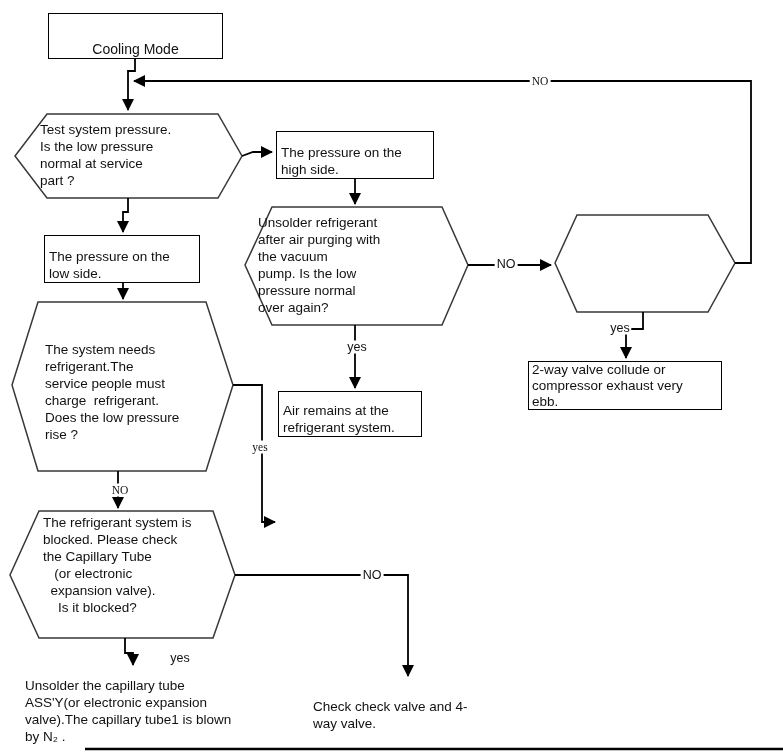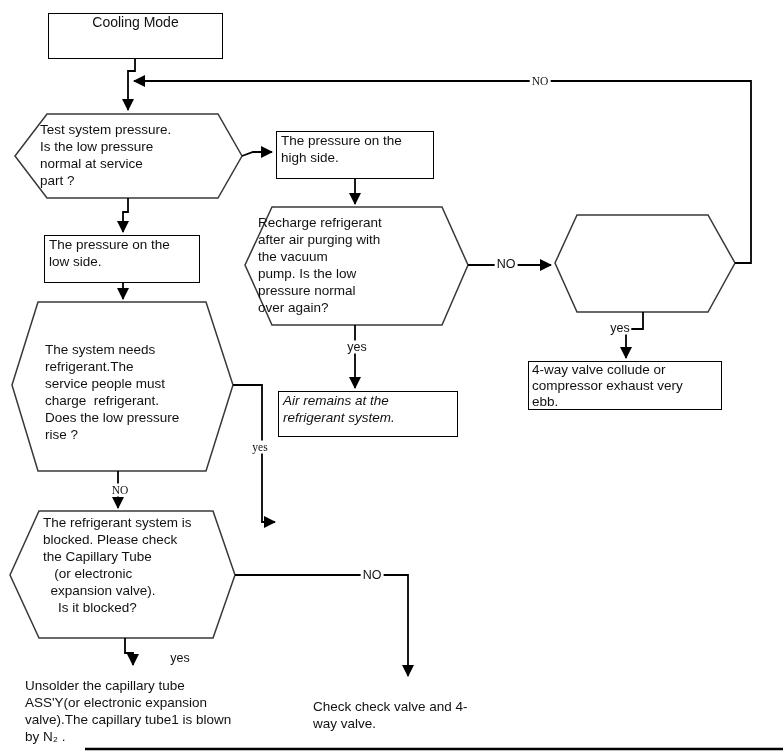--- a/index.html
+++ b/index.html
@@ -15,21 +15,21 @@
     width:783px;height:756px;
     background:var(--background);
     font-family:"Liberation Sans","DejaVu Sans",sans-serif;
     color:var(--text);
     overflow:hidden;
   }
   .stage svg{position:absolute;left:0;top:0;}
   .box{
     position:absolute;
     border:1.6px solid var(--box-border);
-    display:flex;align-items:flex-start;justify-content:flex-start;
+    display:flex;align-items:flex-end;justify-content:flex-start;
     box-sizing:border-box;
     background:var(--background);
   }
   .box span,.txt{
     white-space:pre-wrap;
     font-size:13.5px;line-height:17px;
   }
   .box span{padding-left:4px;}
   .box.center{justify-content:center;}
   .box.center span{padding-left:0;text-align:center;}
@@ -92,38 +92,38 @@
   <div class="box" style="left:276px;top:131px;width:158px;height:48px;">
     <span>The pressure on the
 high side.</span>
   </div>
 
   <div class="box" style="left:44px;top:235px;width:156px;height:48px;">
     <span>The pressure on the
 low side.</span>
   </div>
 
-  <div class="box" style="left:278px;top:391px;width:180px;height:46px;font-style:italic;">
+  <div class="box" style="left:278px;top:391px;width:144px;height:46px;">
     <span>Air remains at the
 refrigerant system.</span>
   </div>
 
 
   <div class="box" style="left:528px;top:361px;width:194px;height:49px;align-items:flex-start;">
-    <span style="line-height:16px;padding-left:3px;">4-way valve collude or
+    <span style="line-height:16px;padding-left:3px;">2-way valve collude or
 compressor exhaust very
 ebb.</span>
   </div>
 
   <div class="txt center" style="left:40px;top:121px;width:180px;">Test system pressure.
 Is the low pressure
 normal at service
 part ?</div>
 
-  <div class="txt center" style="left:258px;top:214px;width:196px;">Recharge refrigerant
+  <div class="txt center" style="left:258px;top:214px;width:196px;">Unsolder refrigerant
 after air purging with
 the vacuum
 pump. Is the low
 pressure normal
 over again?</div>
 
 
   <div class="txt" style="left:45px;top:341px;width:185px;">The system needs
 refrigerant.The
 service people must

